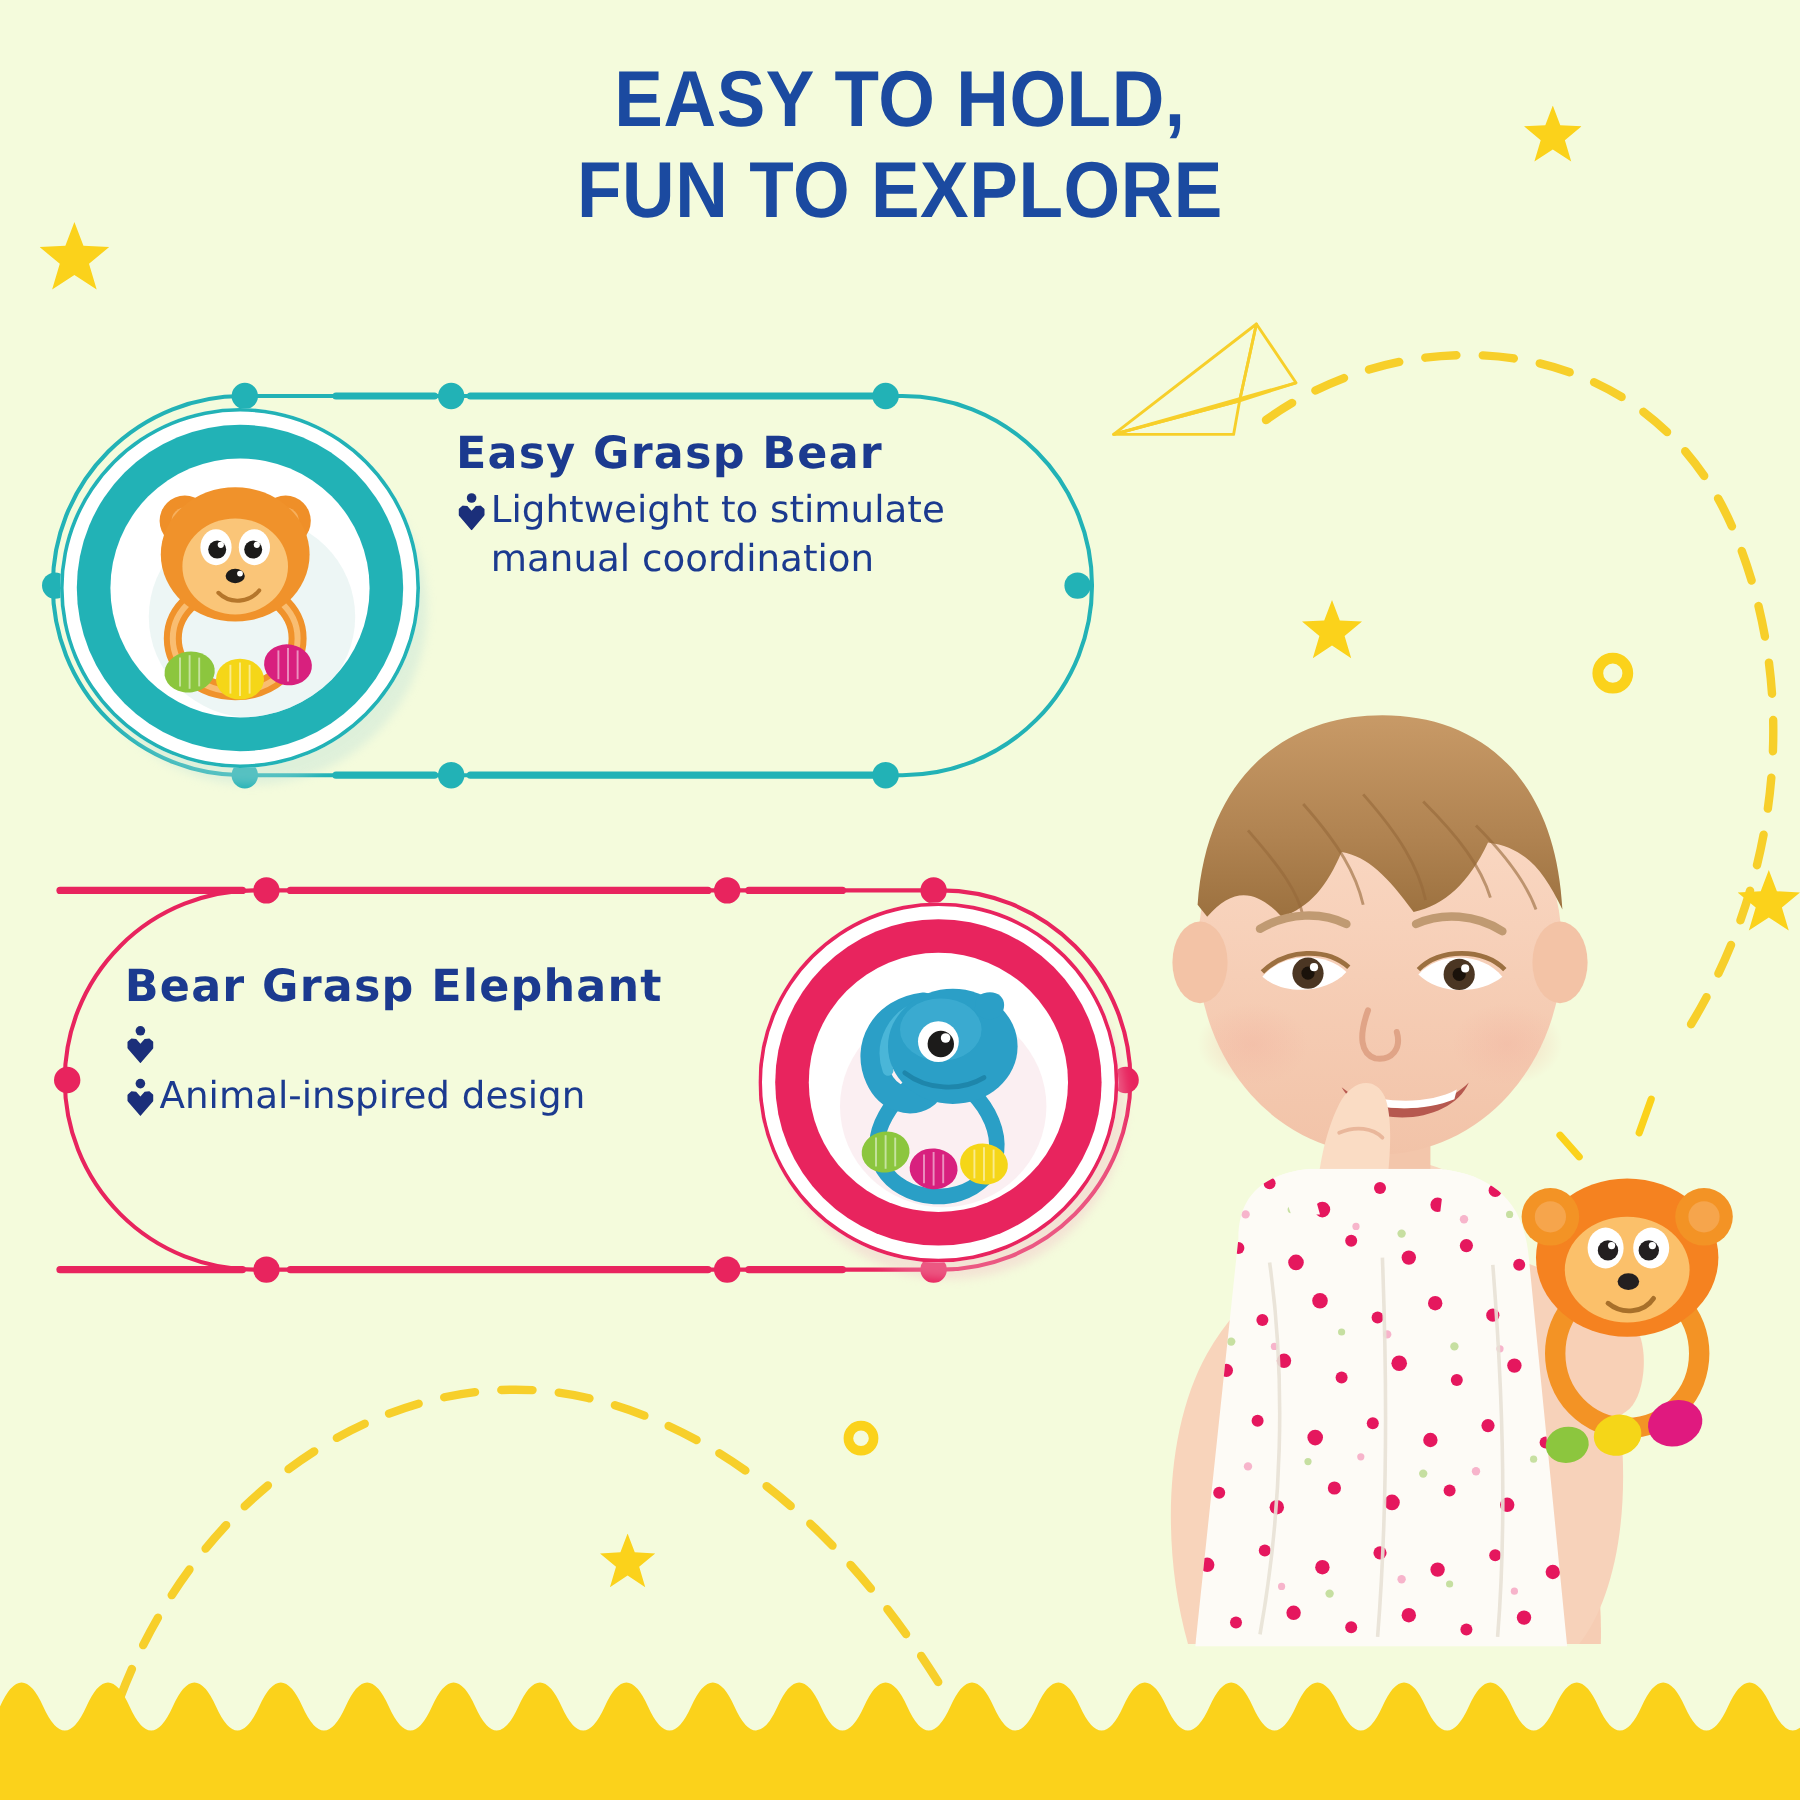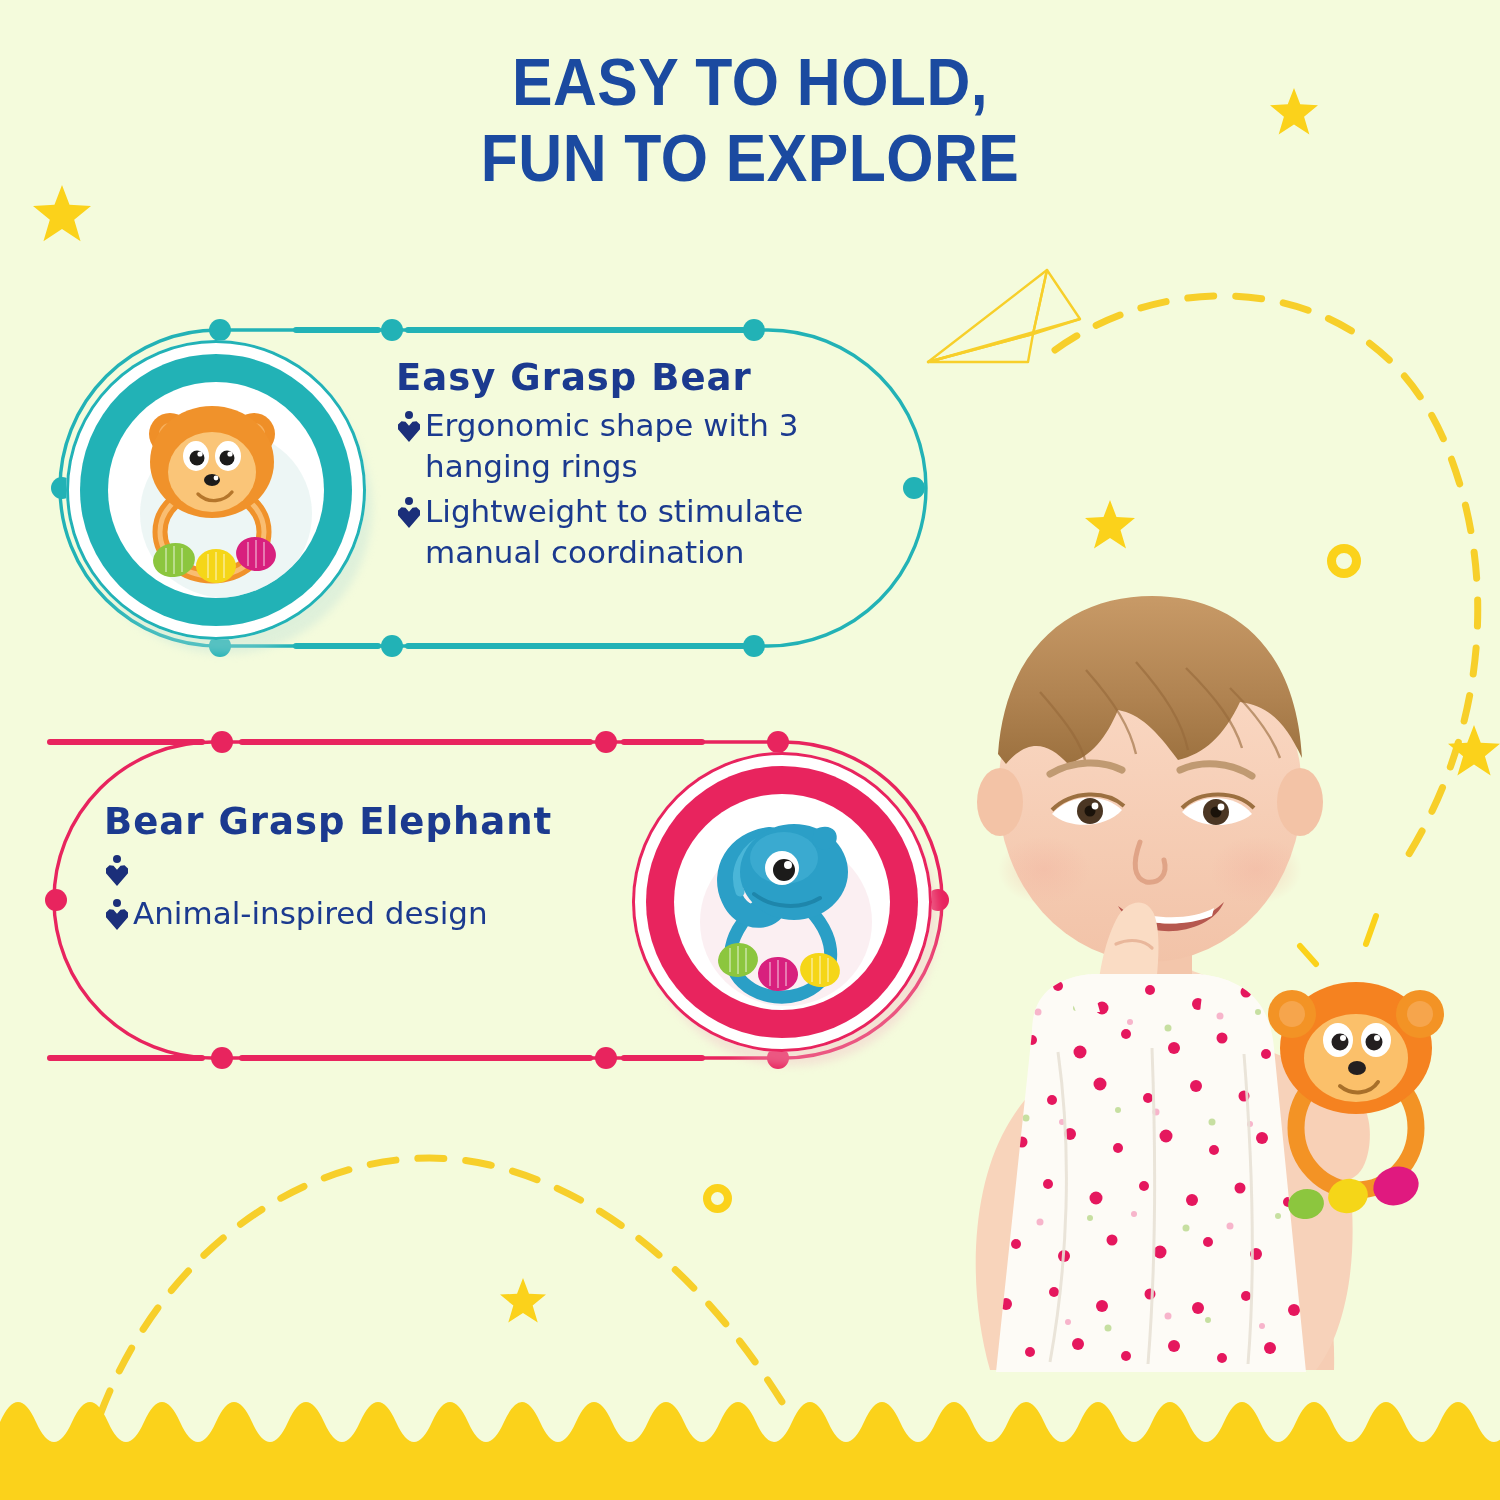--- a/index.html
+++ b/index.html
@@ -356,21 +356,21 @@
       <ellipse cx="548" cy="704" rx="20" ry="17" fill="#f5d618" transform="rotate(-14 548 704)"></ellipse>
       <ellipse cx="506" cy="712" rx="18" ry="15" fill="#8cc63e" transform="rotate(-10 506 712)"></ellipse>
 
       <g stroke="#fbd21b" stroke-width="6" stroke-linecap="round">
         <path d="M566 452 L 576 424"></path>
         <path d="M516 472 L 500 454"></path>
       </g>
     </g>
   </svg>
 
-  <div class="feature-card" style="left:48px; top:318px; width:880px; height:340px;">
+  <div class="feature-card" style="left:32px; top:318px; width:880px; height:340px;">
 
     <svg class="card-frame" viewBox="0 0 880 340" preserveAspectRatio="none">
       <path d="M170 12 H 720 A 158 158 0 0 1 720 328 H 170 A 158 158 0 0 1 170 12 Z" fill="none" stroke="#22b2b6" stroke-width="3.4"></path>
       <path d="M248 12 H 330" stroke="#22b2b6" stroke-width="6" stroke-linecap="round"></path>
       <path d="M360 12 H 700" stroke="#22b2b6" stroke-width="6" stroke-linecap="round"></path>
       <path d="M248 328 H 330" stroke="#22b2b6" stroke-width="6" stroke-linecap="round"></path>
       <path d="M360 328 H 700" stroke="#22b2b6" stroke-width="6" stroke-linecap="round"></path>
       <g fill="#22b2b6">
         <circle cx="172" cy="12" r="11"></circle>
         <circle cx="344" cy="12" r="11"></circle>
@@ -431,27 +431,20 @@
       </div>
     </div>
 
     <div class="card-text" style="left:348px; top:38px; width:520px;">
       <div class="card-title">Easy Grasp Bear</div>
       <div class="bullet-row">
         <span class="bullet-mark">
           <span class="bdot"></span>
             <span class="bheart"></span>
         </span>
-        <span class="bullet-text">Ergonomic shape with 3 hanging rings</span>
-      </div>
-      <div class="bullet-row">
-        <span class="bullet-mark">
-          <span class="bdot"></span>
-            <span class="bheart"></span>
-        </span>
         <span class="bullet-text">Lightweight to stimulate manual coordination</span>
       </div>
     </div>
   </div>
 
   <div class="feature-card" style="left:42px; top:730px; width:910px; height:340px;">
 
     <svg class="card-frame" viewBox="0 0 910 340" preserveAspectRatio="none">
       <path d="M170 12 H 742 A 158 158 0 0 1 742 328 H 170 A 158 158 0 0 1 170 12 Z" fill="none" stroke="#e8245e" stroke-width="3.4"></path>
       <path d="M8 12 H 160" stroke="#e8245e" stroke-width="6" stroke-linecap="round"></path>

